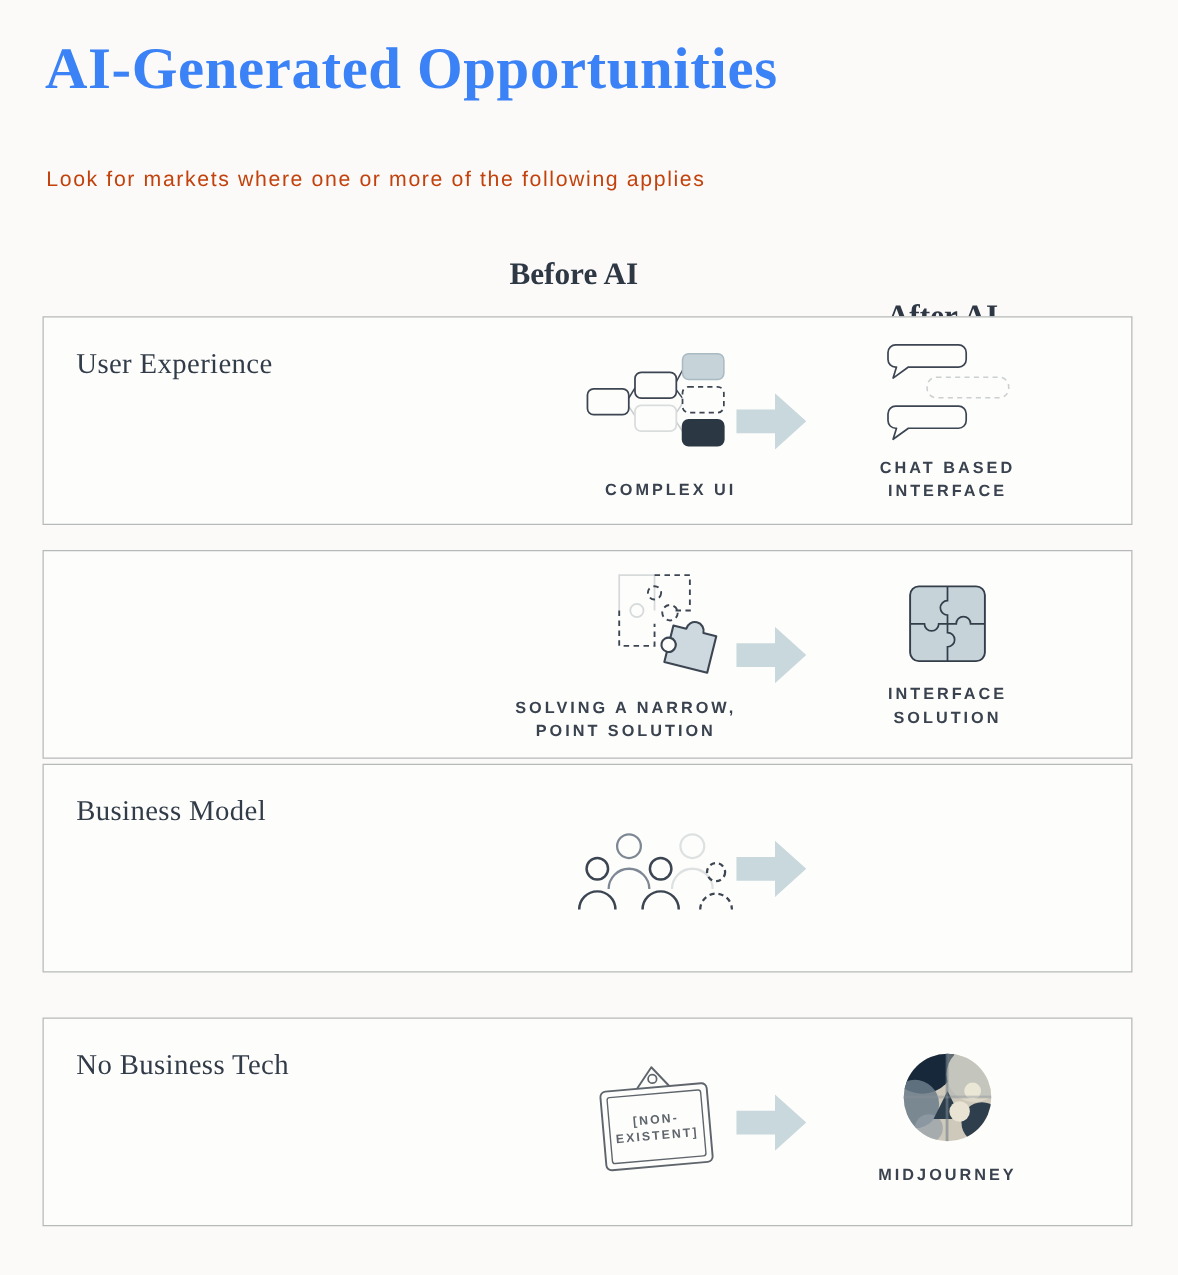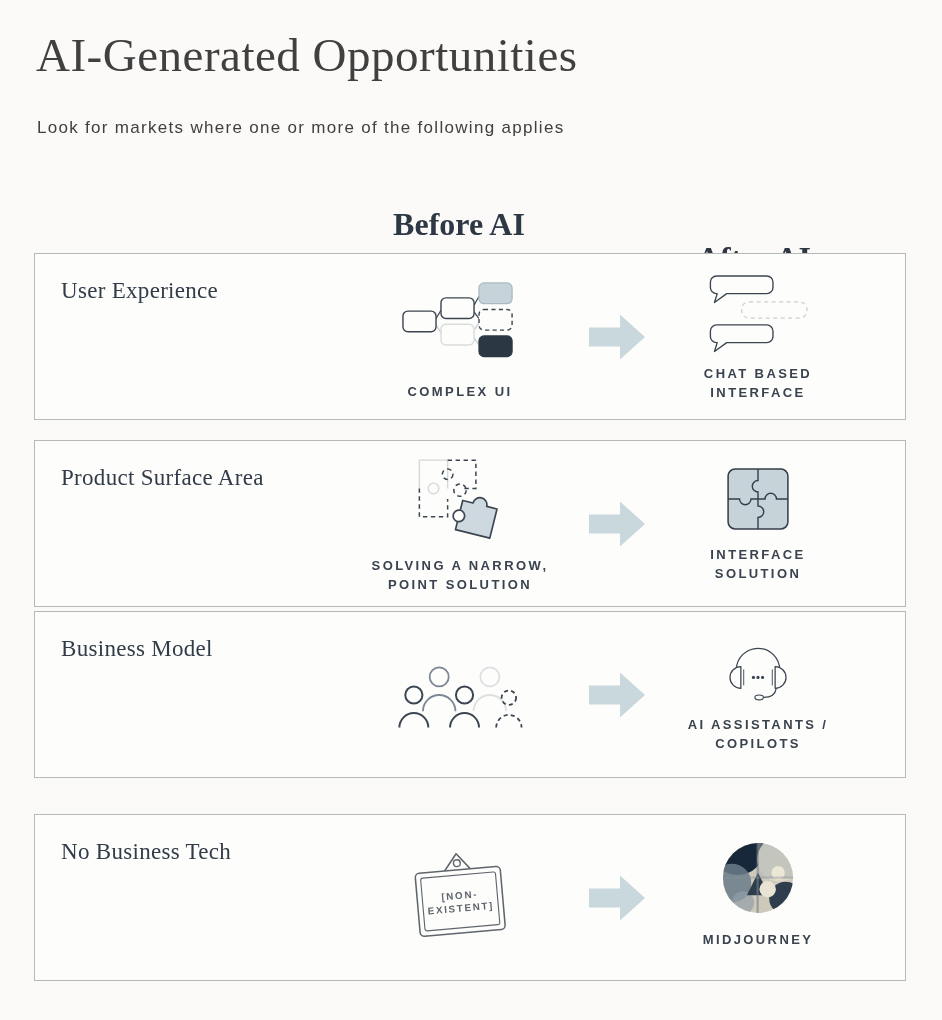--- a/index.html
+++ b/index.html
@@ -6,49 +6,49 @@
   html,body { background:#fbfaf8; }
   .canvas {
     position:relative; width:942px; height:1020px;
     background:#fbfaf8; overflow:hidden;
     font-family:"Liberation Sans", sans-serif;
     color:#333e4b;
   }
   .title {
     position:absolute; left:36px; top:28px;
     font-family:"Liberation Serif", serif;
-    font-size:47px; font-weight:400; letter-spacing:0.5px;
-    color:#404040;
+    font-size:47px; font-weight:700; letter-spacing:0.5px;
+    color:#3b82f6;
   }
   .subtitle {
-    position:absolute; left:37px; top:118px;
-    font-size:17px; letter-spacing:1.3px; color:#404040;
+    position:absolute; left:37px; top:134px;
+    font-size:17px; letter-spacing:1.3px; color:#c2410c;
   }
   .col-header {
     position:absolute; top:206px; width:240px; text-align:center;
     font-family:"Liberation Serif", serif;
-    font-size:32px; font-weight:700; color:#2e3845;
+    font-size:25px; font-weight:700; color:#2e3845;
   }
   .col-header.before { left:339px; }
   .col-header.after  { left:634px;margin-top:34px; }
   .row {
     position:absolute; left:34px; width:872px; height:167px;
     border:1px solid #b5b9b8; background:#fdfdfb;
   }
   .row1 { top:253px; } .row2 { top:440px; } .row3 { top:611px; } .row4 { top:814px; }
   .row-label {
     position:absolute; left:26px; top:24px;
     font-family:"Liberation Serif", serif;
     font-size:23px; color:#323c49; letter-spacing:0.3px;text-align:right;
   }
   .cell {
     position:absolute; top:0; height:100%;
     display:flex; flex-direction:column; align-items:center; justify-content:center;
   }
-  .cell.before { left:296px; width:258px; }
+  .cell.before { left:296px; width:258px;align-items:flex-end; }
   .cell.after  { left:615px; width:216px; }
   .caption { margin-top:12px; text-align:center; }
   .cap-line {
     display:block; font-size:13px; font-weight:700;
     letter-spacing:2.4px; line-height:1.45; color:#39424e;
     white-space:nowrap;
   }
   .arrow-wrap {
     position:absolute; left:554px; top:50%; transform:translateY(-50%);
     line-height:0;
@@ -108,21 +108,20 @@
         <path d="M39,78 H113 A9,9 0 0 1 122,87 V95 A9,9 0 0 1 113,104 H54 L36,117 L40,104 H39 A9,9 0 0 1 30,95 V87 A9,9 0 0 1 39,78 Z" fill="#fdfdfb" stroke="#3c4552" stroke-width="2" stroke-linejoin="round"></path>
       </svg>
       <div class="caption">
         <span class="cap-line">CHAT BASED</span>
         <span class="cap-line">INTERFACE</span>
       </div>
     </div>
   </div>
 
   <div class="row row2">
-    <div class="row-label">Product Surface Area</div>
 
     <div class="cell before">
       <svg width="106" height="92" viewBox="0 0 120 104">
         <g fill="none" stroke="#d6dada" stroke-width="1.6">
           <path d="M14,40 V8 H46 V40"></path>
           <circle cx="30" cy="40" r="6"></circle>
         </g>
         <g fill="none" stroke="#3c4552" stroke-width="1.7" stroke-dasharray="5 4">
           <path d="M46,8 H78 V40 H62"></path>
           <path d="M14,40 V72 H46 V52"></path>
@@ -188,40 +187,20 @@
         </g>
       </svg>
     </div>
 
     <div class="arrow-wrap">
       <svg width="56" height="45" viewBox="0 0 56 45">
         <path d="M0,13 H31 V0 L56,22.5 31,45 V32 H0 Z" fill="#c9d8dc"></path>
       </svg>
     </div>
 
-    <div class="cell after">
-      <svg width="80" height="68" viewBox="0 0 140 116">
-        <g fill="none" stroke="#3c4552" stroke-width="2.2">
-          <path d="M32,66 V58 A38,38 0 0 1 108,58 V66"></path>
-          <path d="M102,90 C100,102 92,106 80,106"></path>
-        </g>
-        <path d="M40,52 A19,19 0 0 0 40,90 Z" fill="#fdfdfb" stroke="#3c4552" stroke-width="2.2" stroke-linejoin="round"></path>
-        <path d="M100,52 A19,19 0 0 1 100,90 Z" fill="#fdfdfb" stroke="#3c4552" stroke-width="2.2" stroke-linejoin="round"></path>
-        <line x1="45" y1="57" x2="45" y2="85" stroke="#3c4552" stroke-width="1.6"></line>
-        <line x1="95" y1="57" x2="95" y2="85" stroke="#3c4552" stroke-width="1.6"></line>
-        <circle cx="62" cy="71" r="2.8" fill="#3c4552"></circle>
-        <circle cx="70" cy="71" r="2.8" fill="#3c4552"></circle>
-        <circle cx="78" cy="71" r="2.8" fill="#3c4552"></circle>
-        <ellipse cx="72" cy="106" rx="7.5" ry="4.2" fill="#fdfdfb" stroke="#3c4552" stroke-width="2"></ellipse>
-      </svg>
-      <div class="caption">
-        <span class="cap-line">AI ASSISTANTS /</span>
-        <span class="cap-line">COPILOTS</span>
-      </div>
-    </div>
   </div>
 
   <div class="row row4">
     <div class="row-label">No Business Tech</div>
 
     <div class="cell before">
       <svg width="128" height="106" viewBox="0 0 150 122">
         <g transform="rotate(-5 75 62)">
           <path d="M75,9 L59,29 H91 Z" fill="#fdfdfb" stroke="#5f656c" stroke-width="1.8" stroke-linejoin="round"></path>
           <circle cx="75" cy="20" r="4" fill="#fdfdfb" stroke="#5f656c" stroke-width="1.6"></circle>

